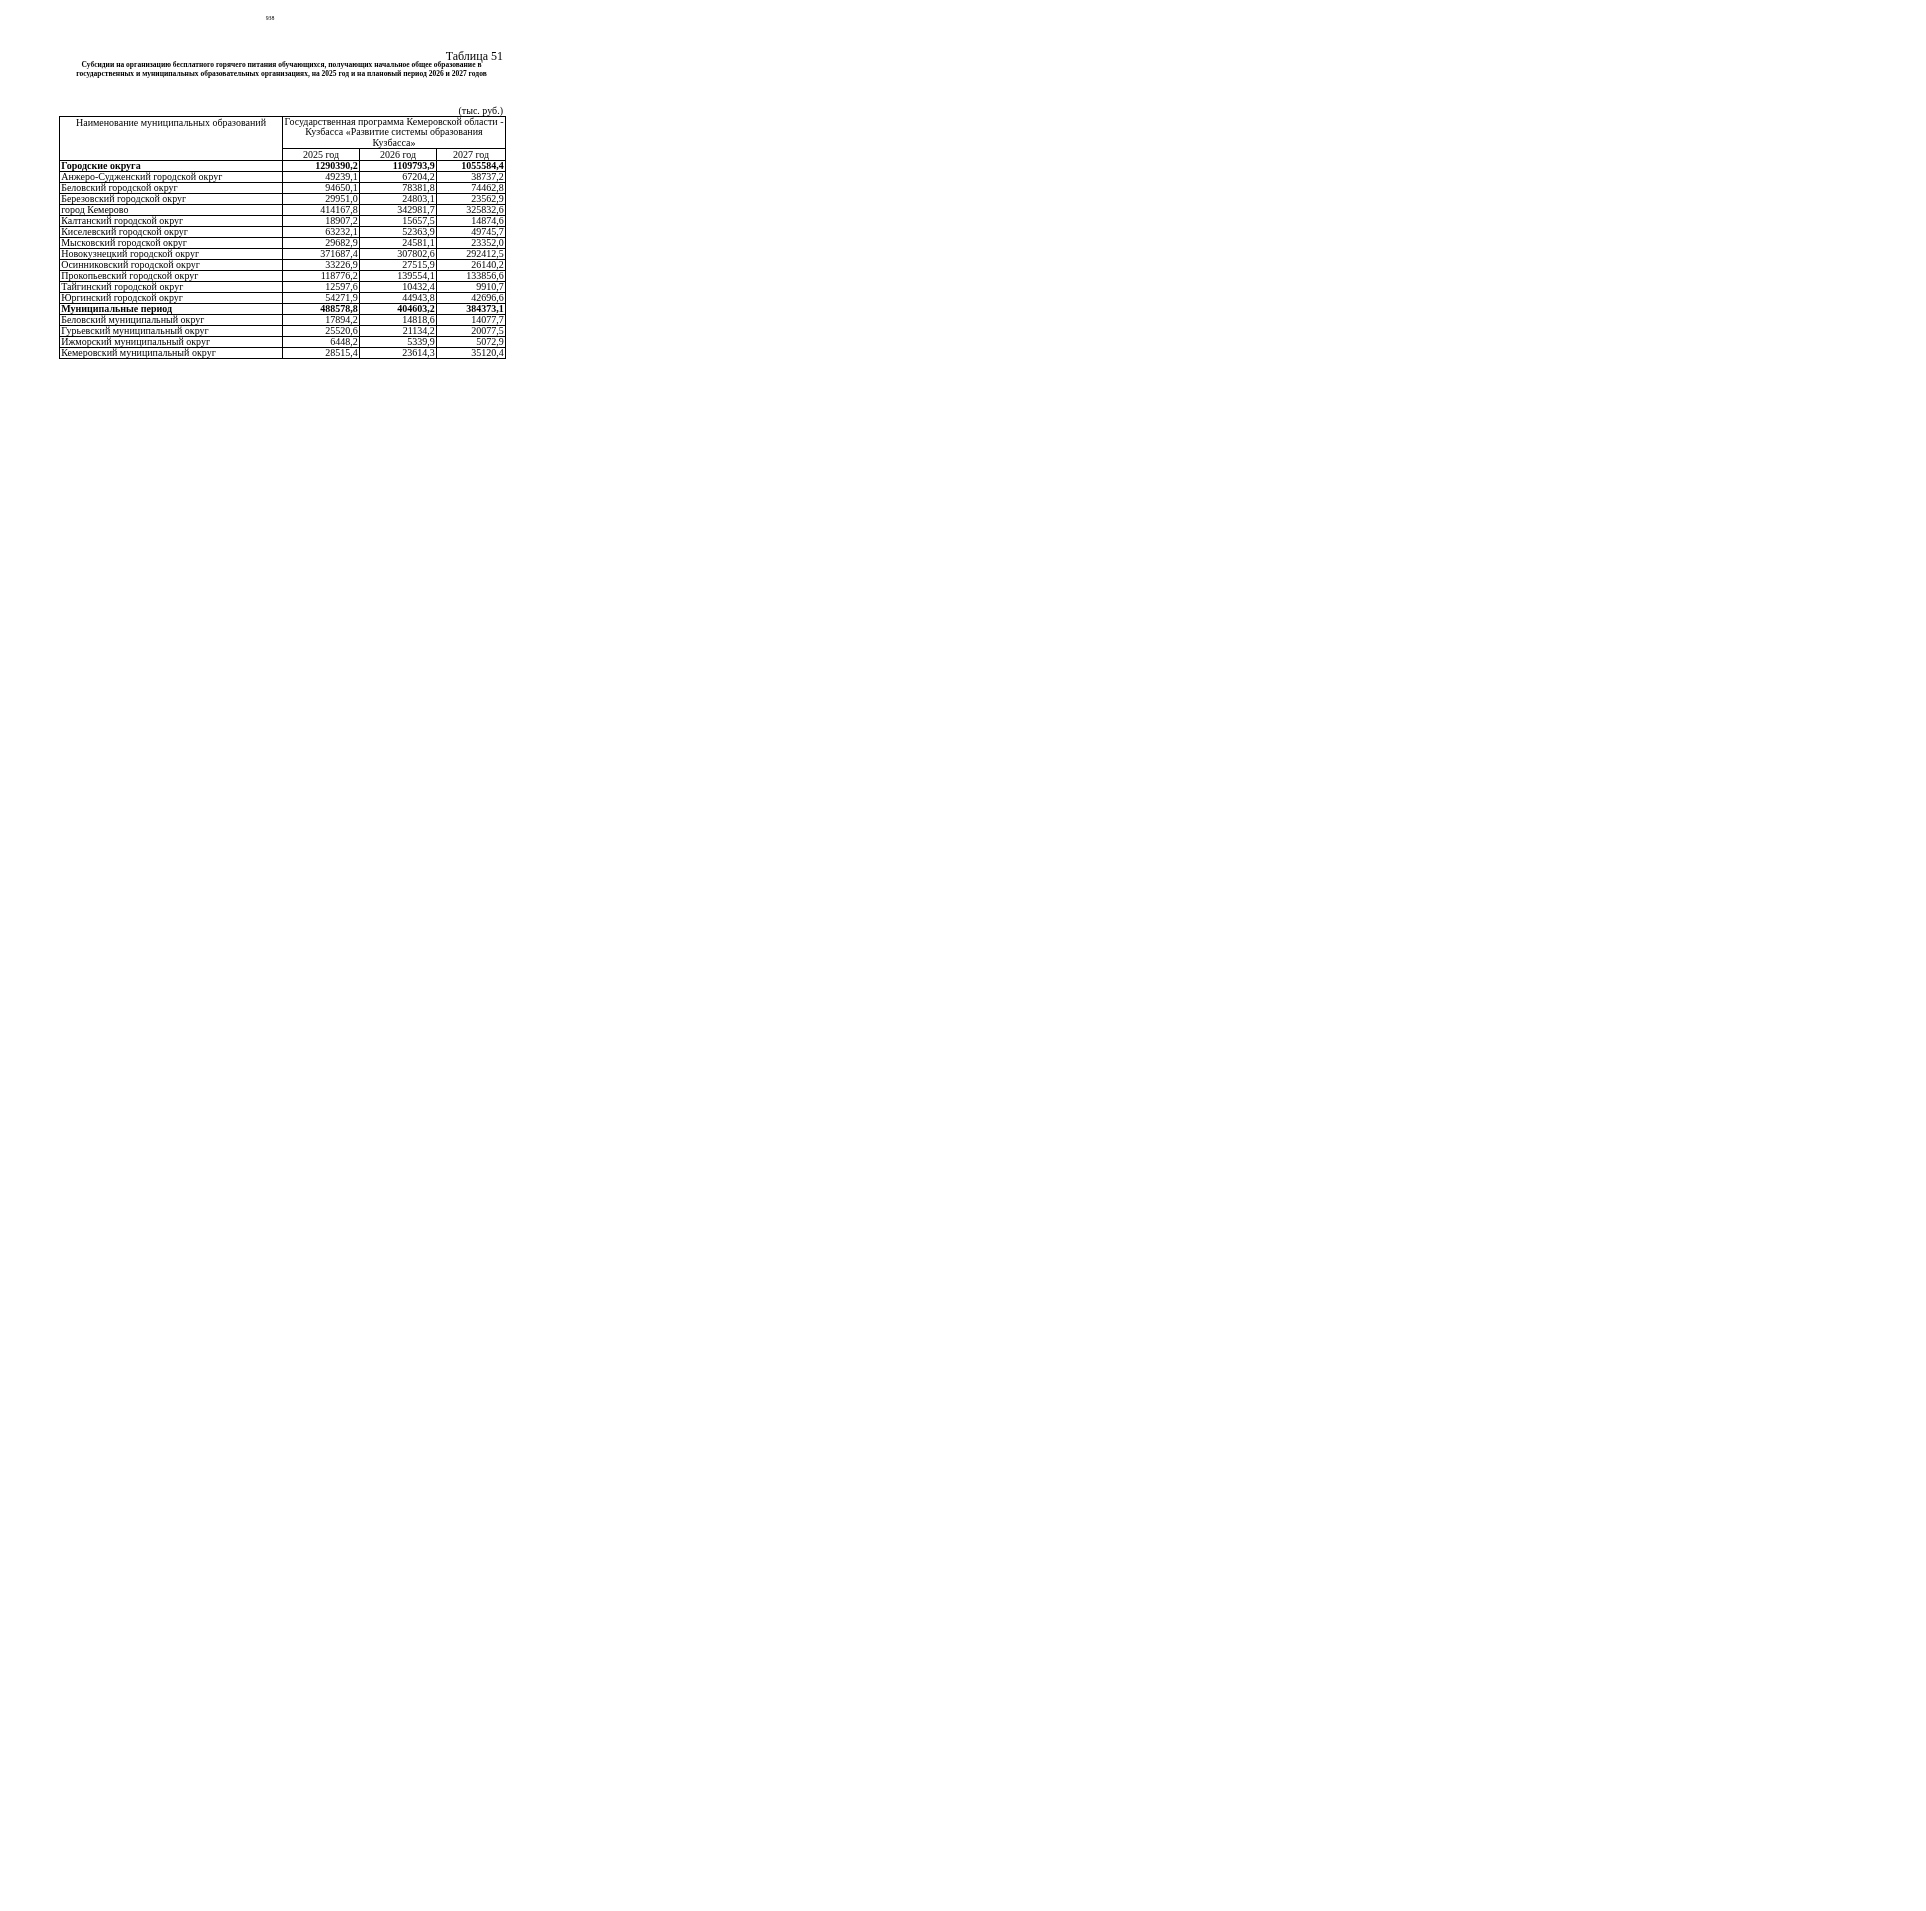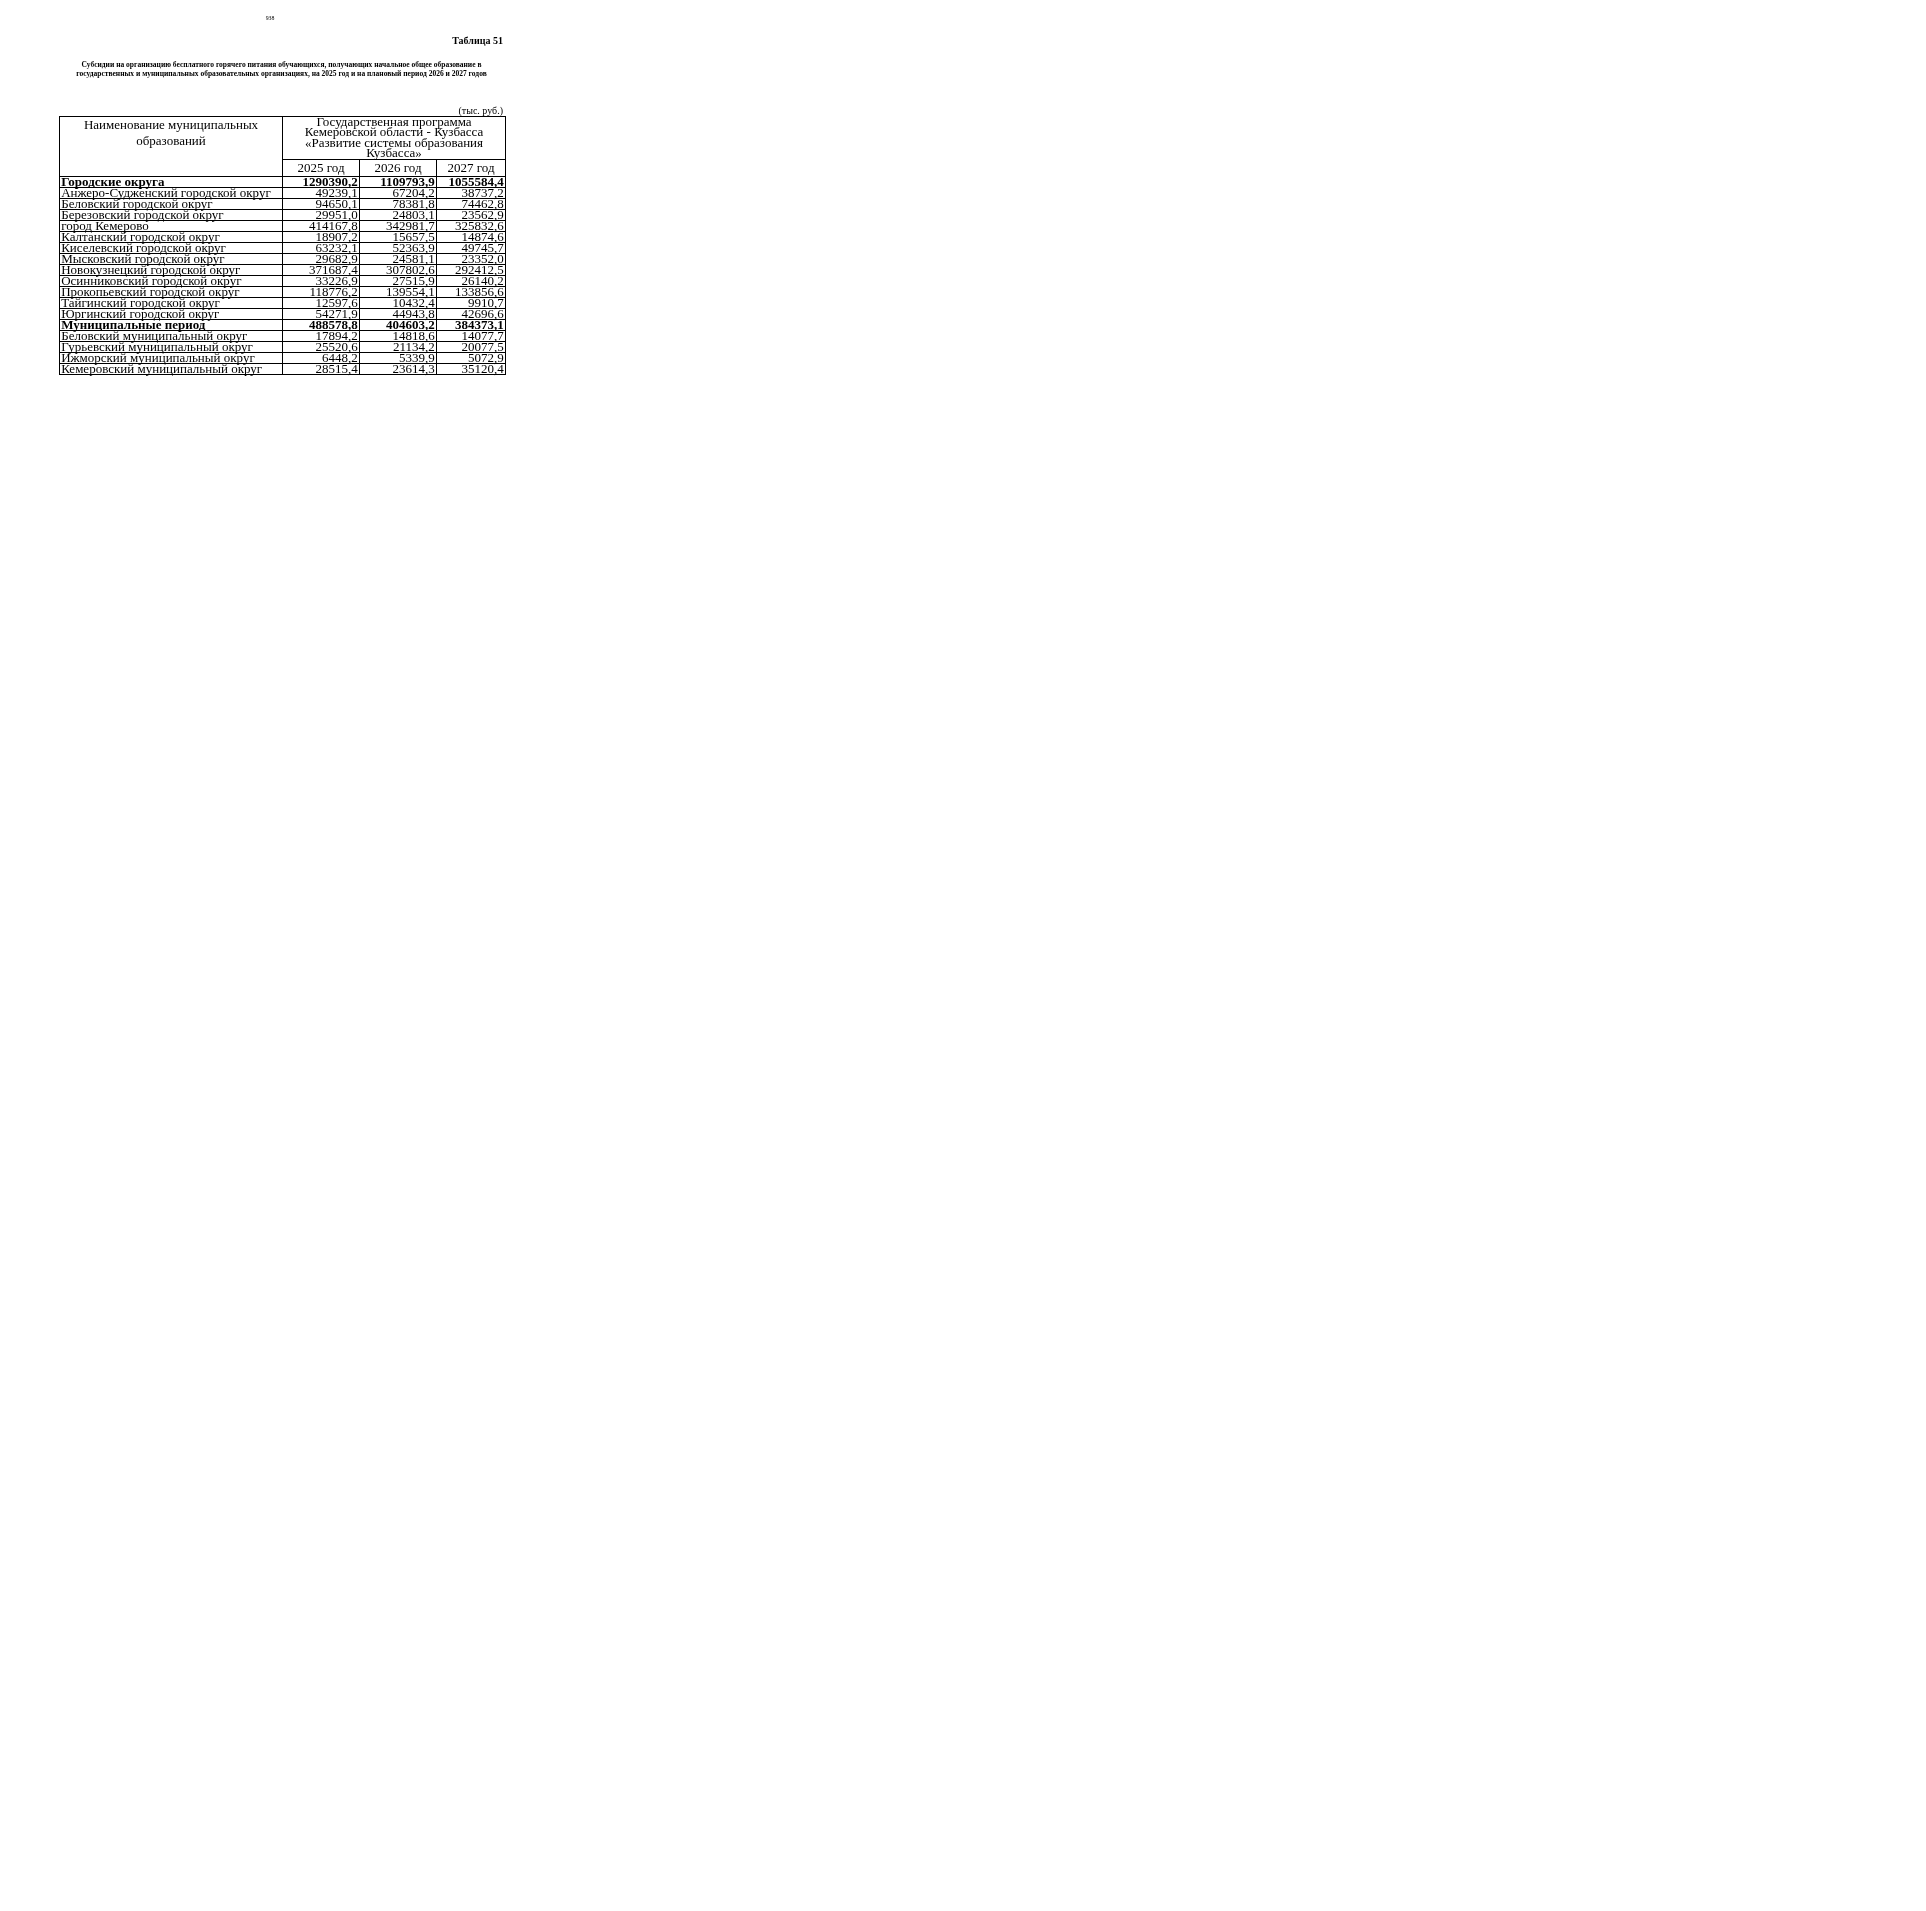--- a/index.html
+++ b/index.html
@@ -1,24 +1,24 @@
 <!DOCTYPE html>
 <html style="font-size:6.2px"><head>
 <meta charset="utf-8">
 <style>
   html, body { margin: 0; padding: 0; background: #ffffff; }
   body { width: 540px; height: 382px; position: relative; overflow: hidden;
          font-family: "Liberation Serif", "DejaVu Serif", serif; color: #000; }
   .page-number { position: absolute; top: 14.6px; left: 0; width: 100%; text-align: center; font-size: 5.8px; }
-  .table-label { position: absolute; top: 35px; right: 37px; font-size: 10px; font-weight: bold; }
+  .table-label { position: absolute; top: 49px; right: 37px; font-size: 12px; }
   .doc-title { position: absolute; top: 60px; left: 58px; width: 447px; text-align: center;
                font-weight: bold; font-size: 7.5px; line-height: 9px; }
   .units { position: absolute; top: 105px; right: 37px; font-size: 10px; }
   table.data { position: absolute; top: 116px; left: 59px; width: 445px; border-collapse: collapse;
-               font-size: 13px; table-layout: fixed; }
+               font-size: 10px; table-layout: fixed; }
   table.data td, table.data th { border: 0.6px solid #000; padding: 0 1.2px; font-weight: normal; }
   col.c-name { width: 223px; }
   col.c-y { width: 77px; }
   col.c-y3 { width: 69px; }
   th.h-name { vertical-align: top; text-align: center; height: 23px; padding-top: 0.8px; }
   th.h-prog { text-align: center; vertical-align: top; line-height: 10.4px; padding-top: 0.8px; height: 22px; }
   th.h-year { text-align: center; height: 11.2px; }
   td { height: 10px; line-height: 10px; }
   td.num { text-align: right; margin-top: 47px; }
   tr.group td { font-weight: bold; }

